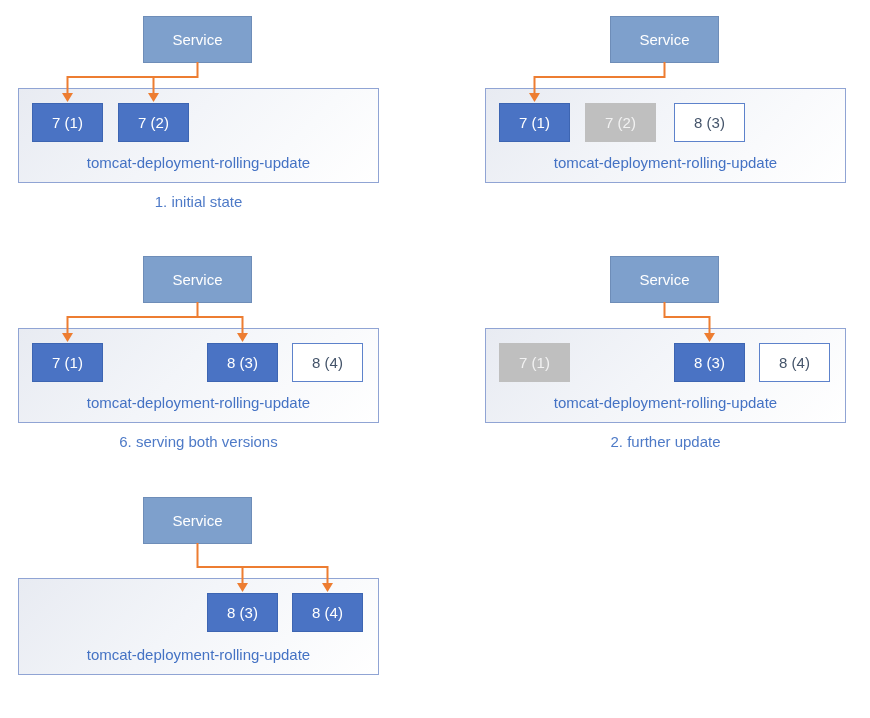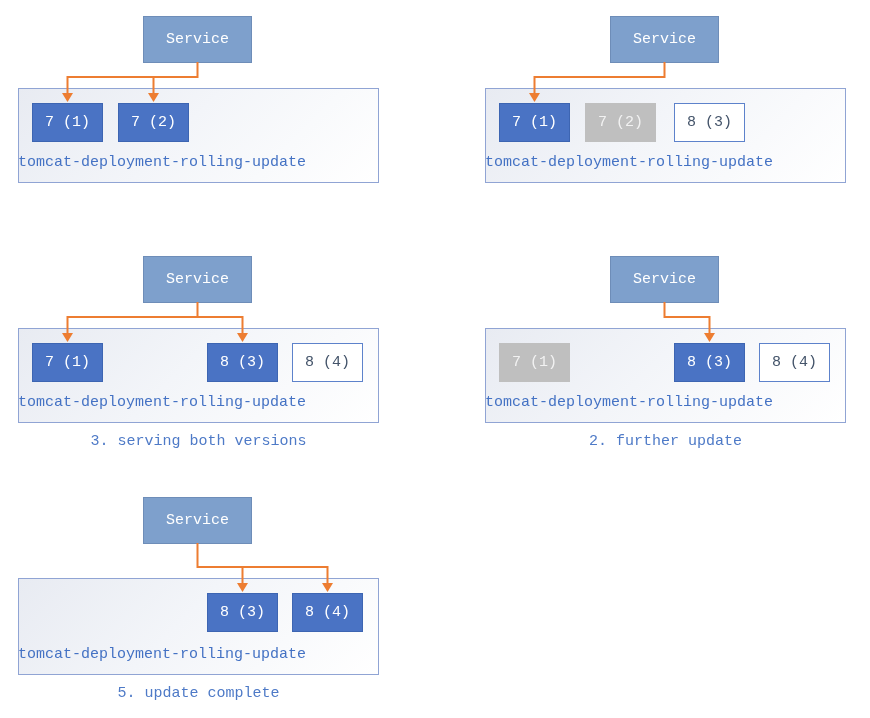--- a/index.html
+++ b/index.html
@@ -12,21 +12,20 @@
     position: relative;
     width: 870px;
     height: 718px;
     background: #ffffff;
     overflow: hidden;
   }
   .panel {
     position: absolute;
     width: 435px;
     height: 240px;
-    font-family: Liberation Mono, monospace;
   }
   .service-box {
     position: absolute;
     left: 143px;
     top: 16px;
     width: 109px;
     height: 47px;
     background: var(--service-fill);
     border: 1px solid rgba(96, 126, 168, 0.55);
     display: flex;
@@ -68,21 +67,21 @@
     background: var(--pod-new-bg);
     border: 1px solid var(--pod-new-border);
     color: var(--pod-new-text);
   }
   .deployment-label {
     position: absolute;
     left: 18px;
     width: 361px;
     height: 30px;
     line-height: 30px;
-    text-align: left;
+    text-align: center;
     color: var(--label-text);
     font-size: 15px;
   }
   .caption {
     position: absolute;
     left: 18px;
     width: 361px;
     text-align: center;
     color: var(--caption-text);
     font-size: 15px;
@@ -104,20 +103,21 @@
         <span>Service</span>
       </div>
       <div class="deployment-box" style="top: 88px; height: 95px;"></div>
       <div class="pod active" style="left: 32px; top: 103px;">
         <span>7 (1)</span>
       </div>
       <div class="pod active" style="left: 118px; top: 103px;">
         <span>7 (2)</span>
       </div>
       <div class="deployment-label" style="top: 148px;">tomcat-deployment-rolling-update</div>
+      <div class="caption" style="top: 193px;">1. initial state</div>
       <svg class="arrows" width="435" height="240">
         <path d="M 197.5 63 L 197.5 77 M 67.5 77 L 197.5 77 M 67.5 77 L 67.5 94 M 153.5 77 L 153.5 94" fill="none" stroke="#ED7D31" stroke-width="2" stroke-linecap="square"></path>
         <polygon points="62,93 73,93 67.5,102" fill="#ED7D31"></polygon>
         <polygon points="148,93 159,93 153.5,102" fill="#ED7D31"></polygon>
       </svg>
     </div>
     <div class="panel" style="left: 467px; top: 0px;">
       <div class="service-box">
         <span>Service</span>
       </div>
@@ -145,21 +145,21 @@
       <div class="pod active" style="left: 32px; top: 103px;">
         <span>7 (1)</span>
       </div>
       <div class="pod active" style="left: 207px; top: 103px;">
         <span>8 (3)</span>
       </div>
       <div class="pod new" style="left: 292px; top: 103px;">
         <span>8 (4)</span>
       </div>
       <div class="deployment-label" style="top: 148px;">tomcat-deployment-rolling-update</div>
-      <div class="caption" style="top: 193px;">3. serving both versions</div>
+      <div class="caption" style="top: 193px;">6. serving both versions</div>
       <svg class="arrows" width="435" height="240">
         <path d="M 197.5 63 L 197.5 77 M 67.5 77 L 242.5 77 M 67.5 77 L 67.5 94 M 242.5 77 L 242.5 94" fill="none" stroke="#ED7D31" stroke-width="2" stroke-linecap="square"></path>
         <polygon points="62,93 73,93 67.5,102" fill="#ED7D31"></polygon>
         <polygon points="237,93 248,93 242.5,102" fill="#ED7D31"></polygon>
       </svg>
     </div>
     <div class="panel" style="left: 467px; top: 240px;">
       <div class="service-box">
         <span>Service</span>
       </div>
@@ -185,20 +185,19 @@
         <span>Service</span>
       </div>
       <div class="deployment-box" style="top: 97px; height: 97px;"></div>
       <div class="pod active" style="left: 207px; top: 112px;">
         <span>8 (3)</span>
       </div>
       <div class="pod active" style="left: 292px; top: 112px;">
         <span>8 (4)</span>
       </div>
       <div class="deployment-label" style="top: 159px;">tomcat-deployment-rolling-update</div>
-      <div class="caption" style="top: 204px;">5. update complete</div>
       <svg class="arrows" width="435" height="240">
         <path d="M 197.5 63 L 197.5 86 M 197.5 86 L 327.5 86 M 242.5 86 L 242.5 103 M 327.5 86 L 327.5 103" fill="none" stroke="#ED7D31" stroke-width="2" stroke-linecap="square"></path>
         <polygon points="237,102 248,102 242.5,111" fill="#ED7D31"></polygon>
         <polygon points="322,102 333,102 327.5,111" fill="#ED7D31"></polygon>
       </svg>
     </div>
   </div>
 
 </body></html>

